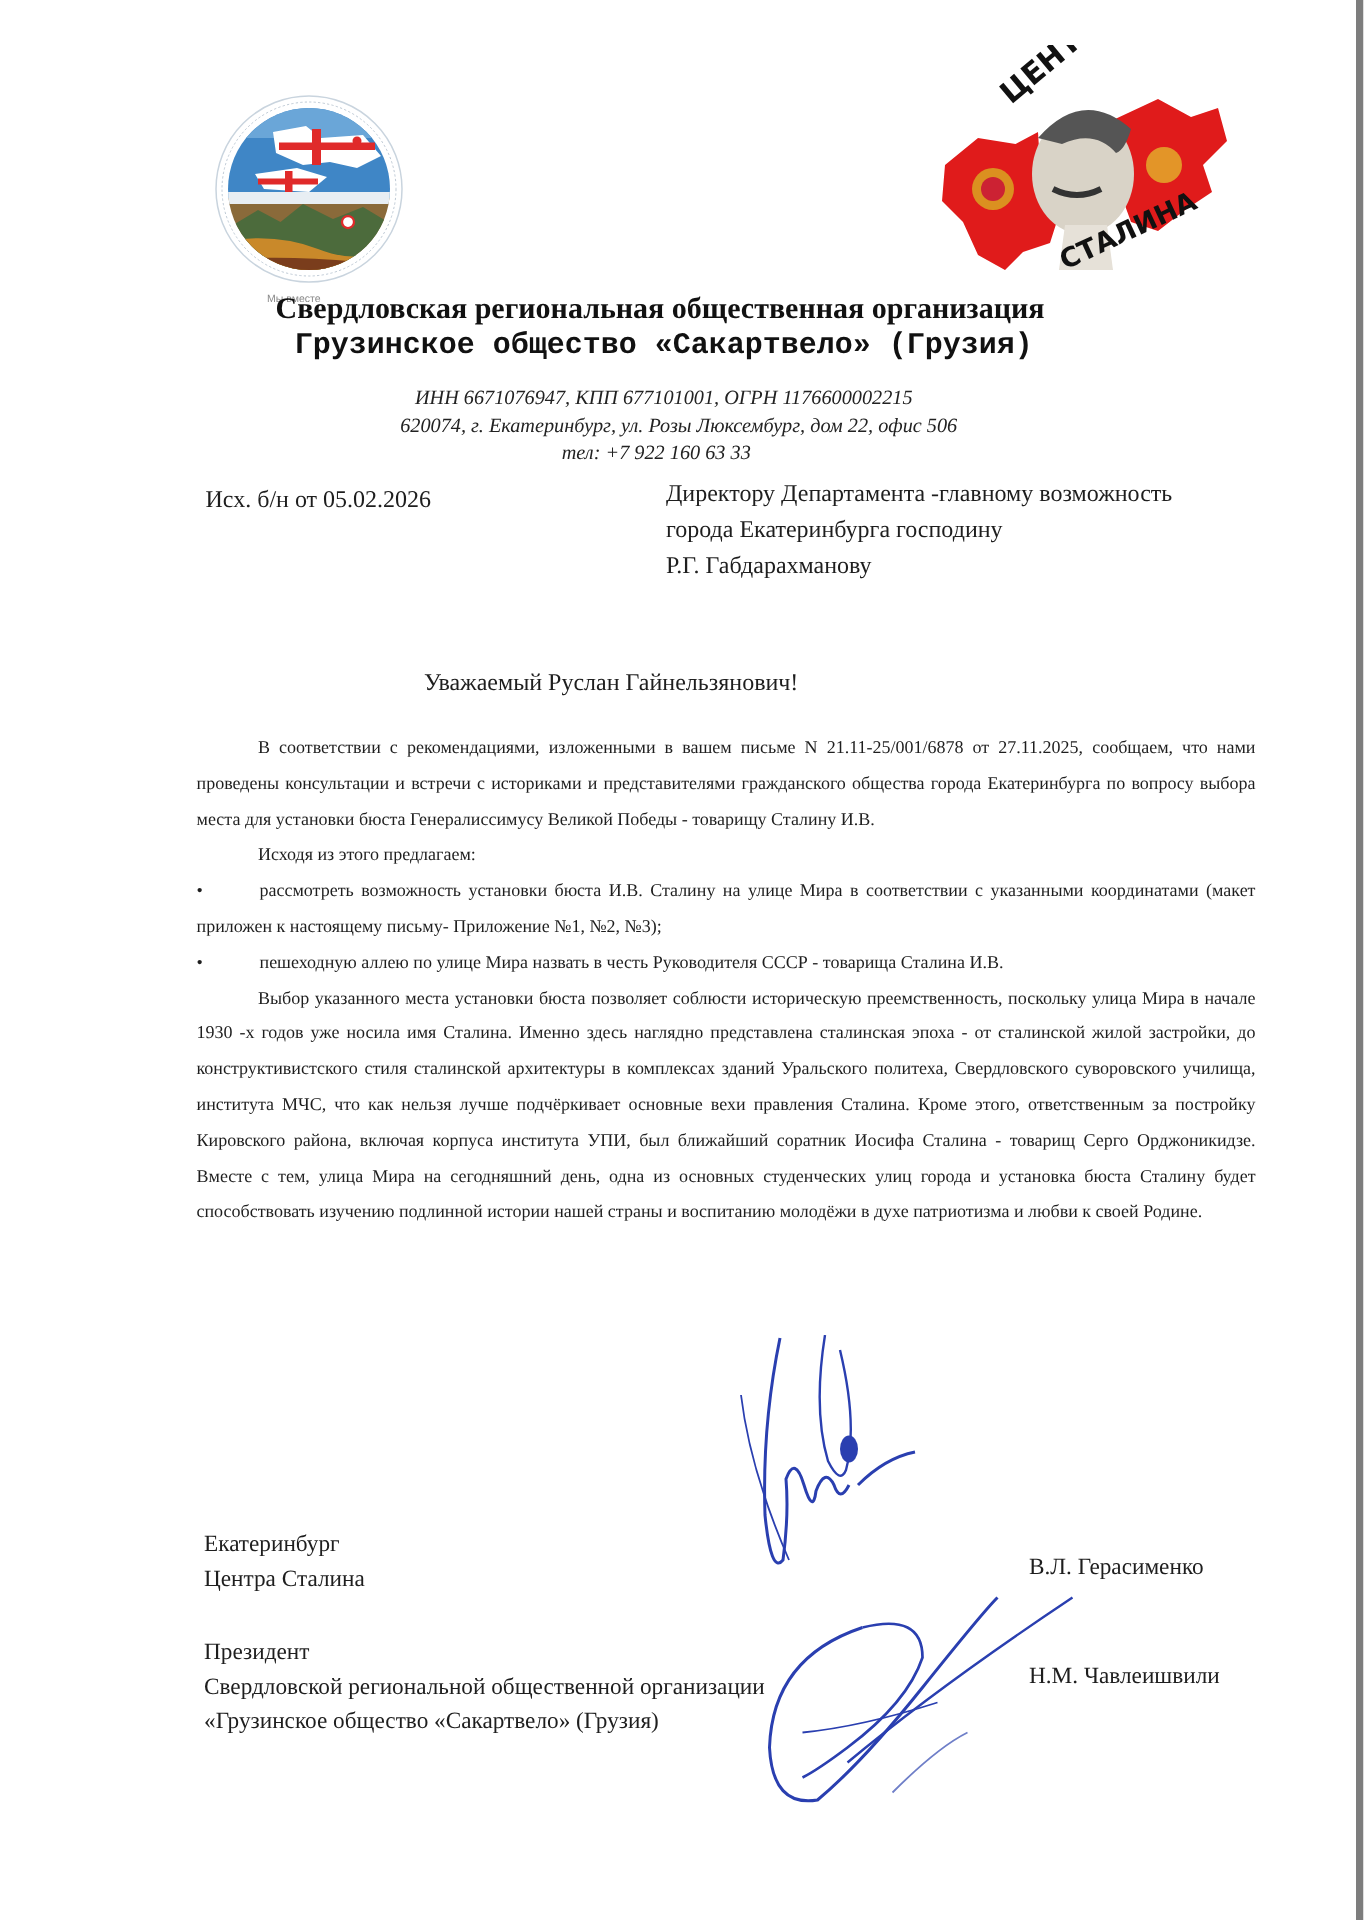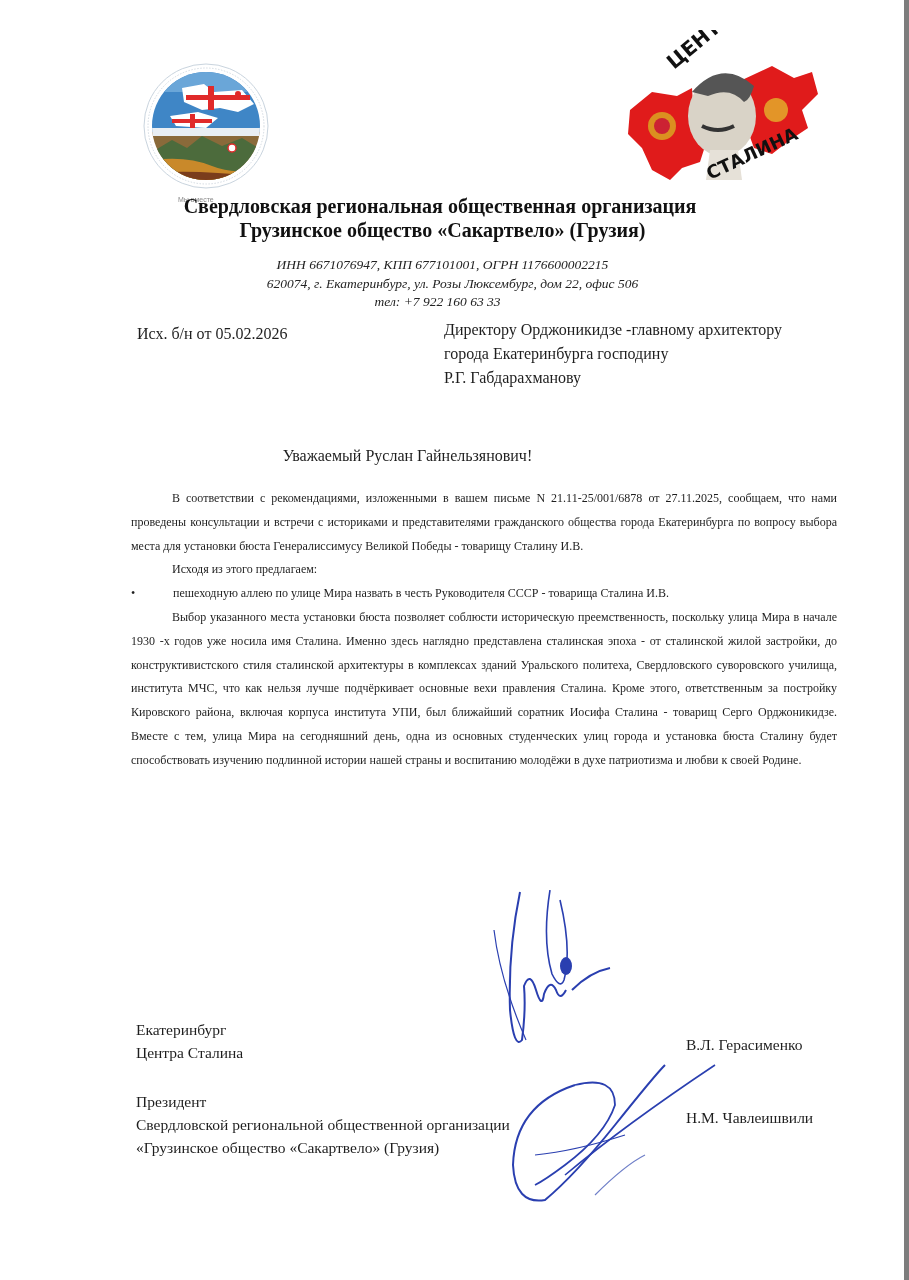--- a/index.html
+++ b/index.html
@@ -13,21 +13,21 @@
     
     .logo-left { left: 142px; top: 62px; width: 128px; height: 128px; }
     .logo-left-caption { left: 178px; top: 196px; font-size: 7px; color: #8a8a8a; font-family: "Liberation Sans", sans-serif; }
 
     
     .logo-right { left: 622px; top: 30px; width: 200px; height: 175px; }
 
     
     .hdr { left: 0; width: 845px; text-align: center; }
     .hdr-title1 { top: 195px; font-size: 20px; font-weight: bold; color: #111; padding-left: 35px; box-sizing: border-box; }
-    .hdr-title2 { top: 219px; font-size: 20px; font-weight: bold; color: #111; padding-left: 40px; box-sizing: border-box; }
+    .hdr-title2 { top: 219px; font-size: 20px; font-weight: bold; color: #111; padding-left: 40px; box-sizing: border-box; font-family: Liberation Mono, monospace; }
     .hdr-line { font-style: italic; font-size: 13.5px; color: #222; margin-top: 13px; }
     .hdr-req { top: 244px; padding-left: 40px; box-sizing: border-box; }
     .hdr-addr { top: 263px; padding-left: 60px; box-sizing: border-box; }
     .hdr-tel { top: 281px; padding-left: 30px; box-sizing: border-box; }
 
     .ref { left: 137px; top: 325px; font-size: 16px; }
     .addressee { left: 444px; top: 318px; font-size: 16px; line-height: 24px; }
 
     .greeting { left: 0; width: 785px; top: 447px; text-align: center; font-size: 16px; padding-left: 30px; box-sizing: border-box; }
 
@@ -98,30 +98,31 @@
 </div>
 
 <div class="abs hdr hdr-title1">Свердловская региональная общественная организация</div>
 <div class="abs hdr hdr-title2">Грузинское общество «Сакартвело» (Грузия)</div>
 <div class="abs hdr hdr-line hdr-req">ИНН 6671076947, КПП 677101001, ОГРН 1176600002215</div>
 <div class="abs hdr hdr-line hdr-addr">620074, г. Екатеринбург, ул. Розы Люксембург, дом 22, офис 506</div>
 <div class="abs hdr hdr-line hdr-tel">тел: +7 922 160 63 33</div>
 
 <div class="abs ref">Исх. б/н от 05.02.2026</div>
 <div class="abs addressee">
-  <div>Директору Орджоникидзе -главному архитектору</div>
+  <div>Директору Департамента -главному возможность</div>
   <div>города Екатеринбурга господину</div>
   <div>Р.Г. Габдарахманову</div>
 </div>
 
 <div class="abs greeting">Уважаемый Руслан Гайнельзянович!</div>
 
 <div class="abs body-text">
   <p class="indent">В соответствии с рекомендациями, изложенными в вашем письме N 21.11-25/001/6878 от 27.11.2025, сообщаем, что нами проведены консультации и встречи с историками и представителями гражданского общества города Екатеринбурга по вопросу выбора места для установки бюста Генералиссимусу Великой Победы - товарищу Сталину И.В.</p>
   <p class="indent">Исходя из этого предлагаем:</p>
+  <p class="bullet"><span class="bullet-dot">•</span><span>рассмотреть возможность установки бюста И.В. Сталину на улице Мира в соответствии с указанными координатами (макет приложен к настоящему письму- Приложение №1, №2, №3);</span></p>
   <p class="bullet"><span class="bullet-dot">•</span><span>пешеходную аллею по улице Мира назвать в честь Руководителя СССР - товарища Сталина И.В.</span></p>
   <p class="indent">Выбор указанного места установки бюста позволяет соблюсти историческую преемственность, поскольку улица Мира в начале 1930 -х годов уже носила имя Сталина. Именно здесь наглядно представлена сталинская эпоха - от сталинской жилой застройки, до конструктивистского стиля сталинской архитектуры в комплексах зданий Уральского политеха, Свердловского суворовского училища, института МЧС, что как нельзя лучше подчёркивает основные вехи правления Сталина. Кроме этого, ответственным за постройку Кировского района, включая корпуса института УПИ, был ближайший соратник Иосифа Сталина - товарищ Серго Орджоникидзе. Вместе с тем, улица Мира на сегодняшний день, одна из основных студенческих улиц города и установка бюста Сталину будет способствовать изучению подлинной истории нашей страны и воспитанию молодёжи в духе патриотизма и любви к своей Родине.</p>
 </div>
 
 <div class="abs sig-block sig1-title">
   <div>Екатеринбург</div>
   <div>Центра Сталина</div>
 </div>
 <div class="abs sig-block sig1-name">В.Л. Герасименко</div>
 

